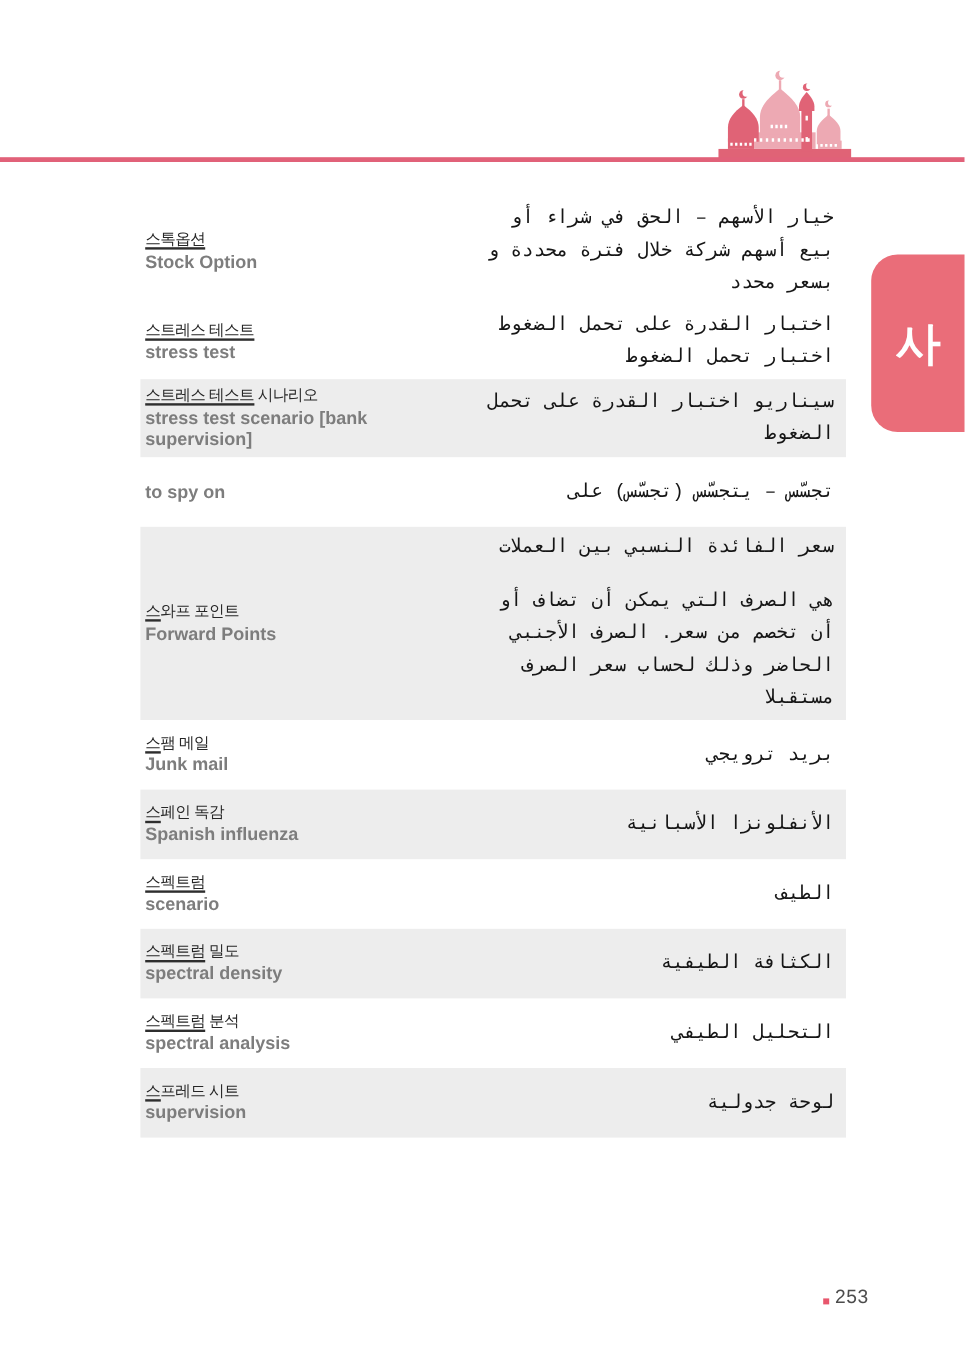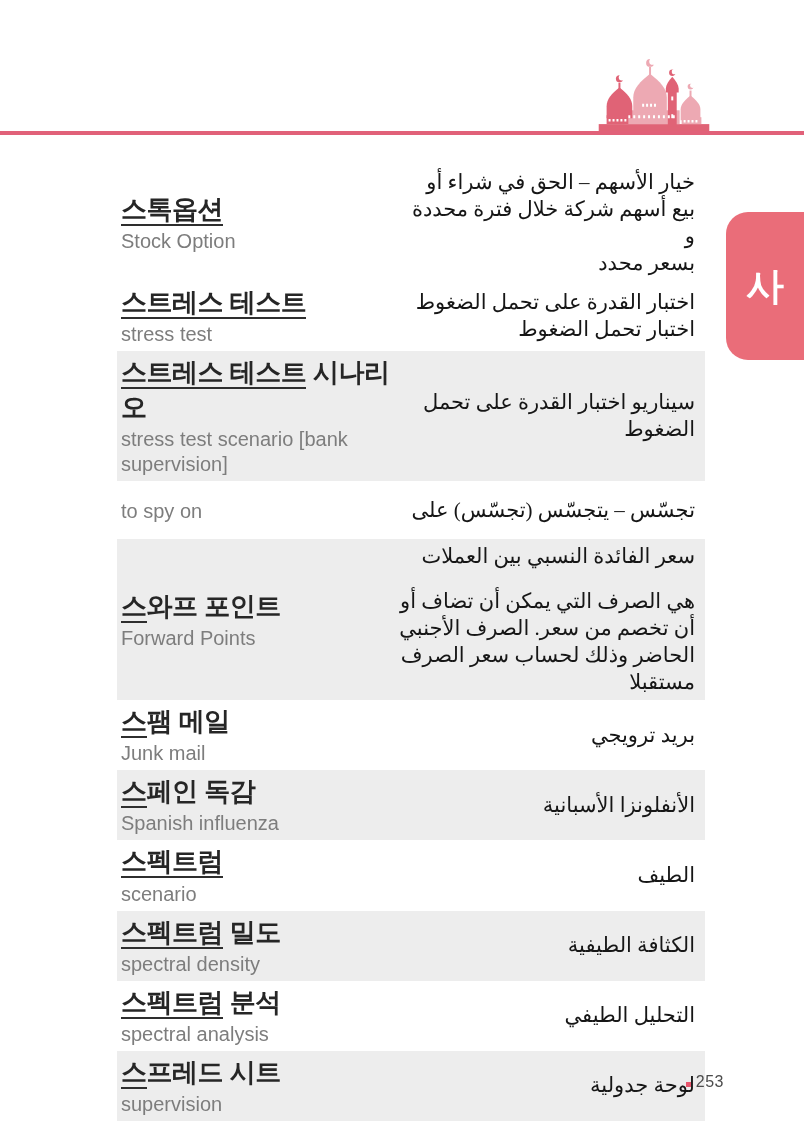--- a/index.html
+++ b/index.html
@@ -17,26 +17,26 @@
   .section-tab{
     position:absolute;top:212px;right:0;width:78px;height:148px;
     background:var(--tab);border-radius:22px 0 0 22px;
     display:flex;align-items:center;justify-content:center;
     color:#fff;font-size:38px;font-weight:bold;
   }
   .glossary{position:absolute;top:165px;left:117px;width:588px;}
   .row{display:flex;align-items:center;padding:4px 0;min-height:58px;box-sizing:border-box;}
   .row.shade{background:var(--shade);}
   .ko-cell{width:282px;flex-shrink:0;padding-left:4px;box-sizing:border-box;}
-  .ko{font-size:26px;font-weight:bold;color:var(--ko);line-height:1.35;letter-spacing:-0.5px;}
+  .ko{font-size:13px;font-weight:normal;color:var(--ko);line-height:1.35;letter-spacing:-0.5px;}
   .ko .u{border-bottom:2px solid #2e2e2e;padding-bottom:0px;}
-  .en{font-size:20px;color:var(--en);margin-top:2px;line-height:1.25;}
+  .en{font-size:15px;color:var(--en);margin-top:2px;line-height:1.25;font-weight:bold;}
   .ar-cell{
     flex:1;direction:rtl;text-align:right;padding-right:10px;box-sizing:border-box;
-    font-family:Liberation Serif, serif;font-size:21px;color:var(--ar);line-height:27px;
+    font-family:Liberation Mono, monospace;font-size:16px;color:var(--ar);line-height:27px;
   }
   .ar-cell p{margin:0;}
   .ar-cell p + p{margin-top:18px;}
   .ar-line{display:block;}
   .footer{
     position:absolute;top:1046px;right:80px;
     display:flex;align-items:flex-end;gap:5px;
   }
   .pg-dot{width:5px;height:5px;background:var(--dot);margin-bottom:4px;}
   .pg-num{font-size:16px;color:#4c4c4c;letter-spacing:0.5px;line-height:1.2;margin-top:26px;}

